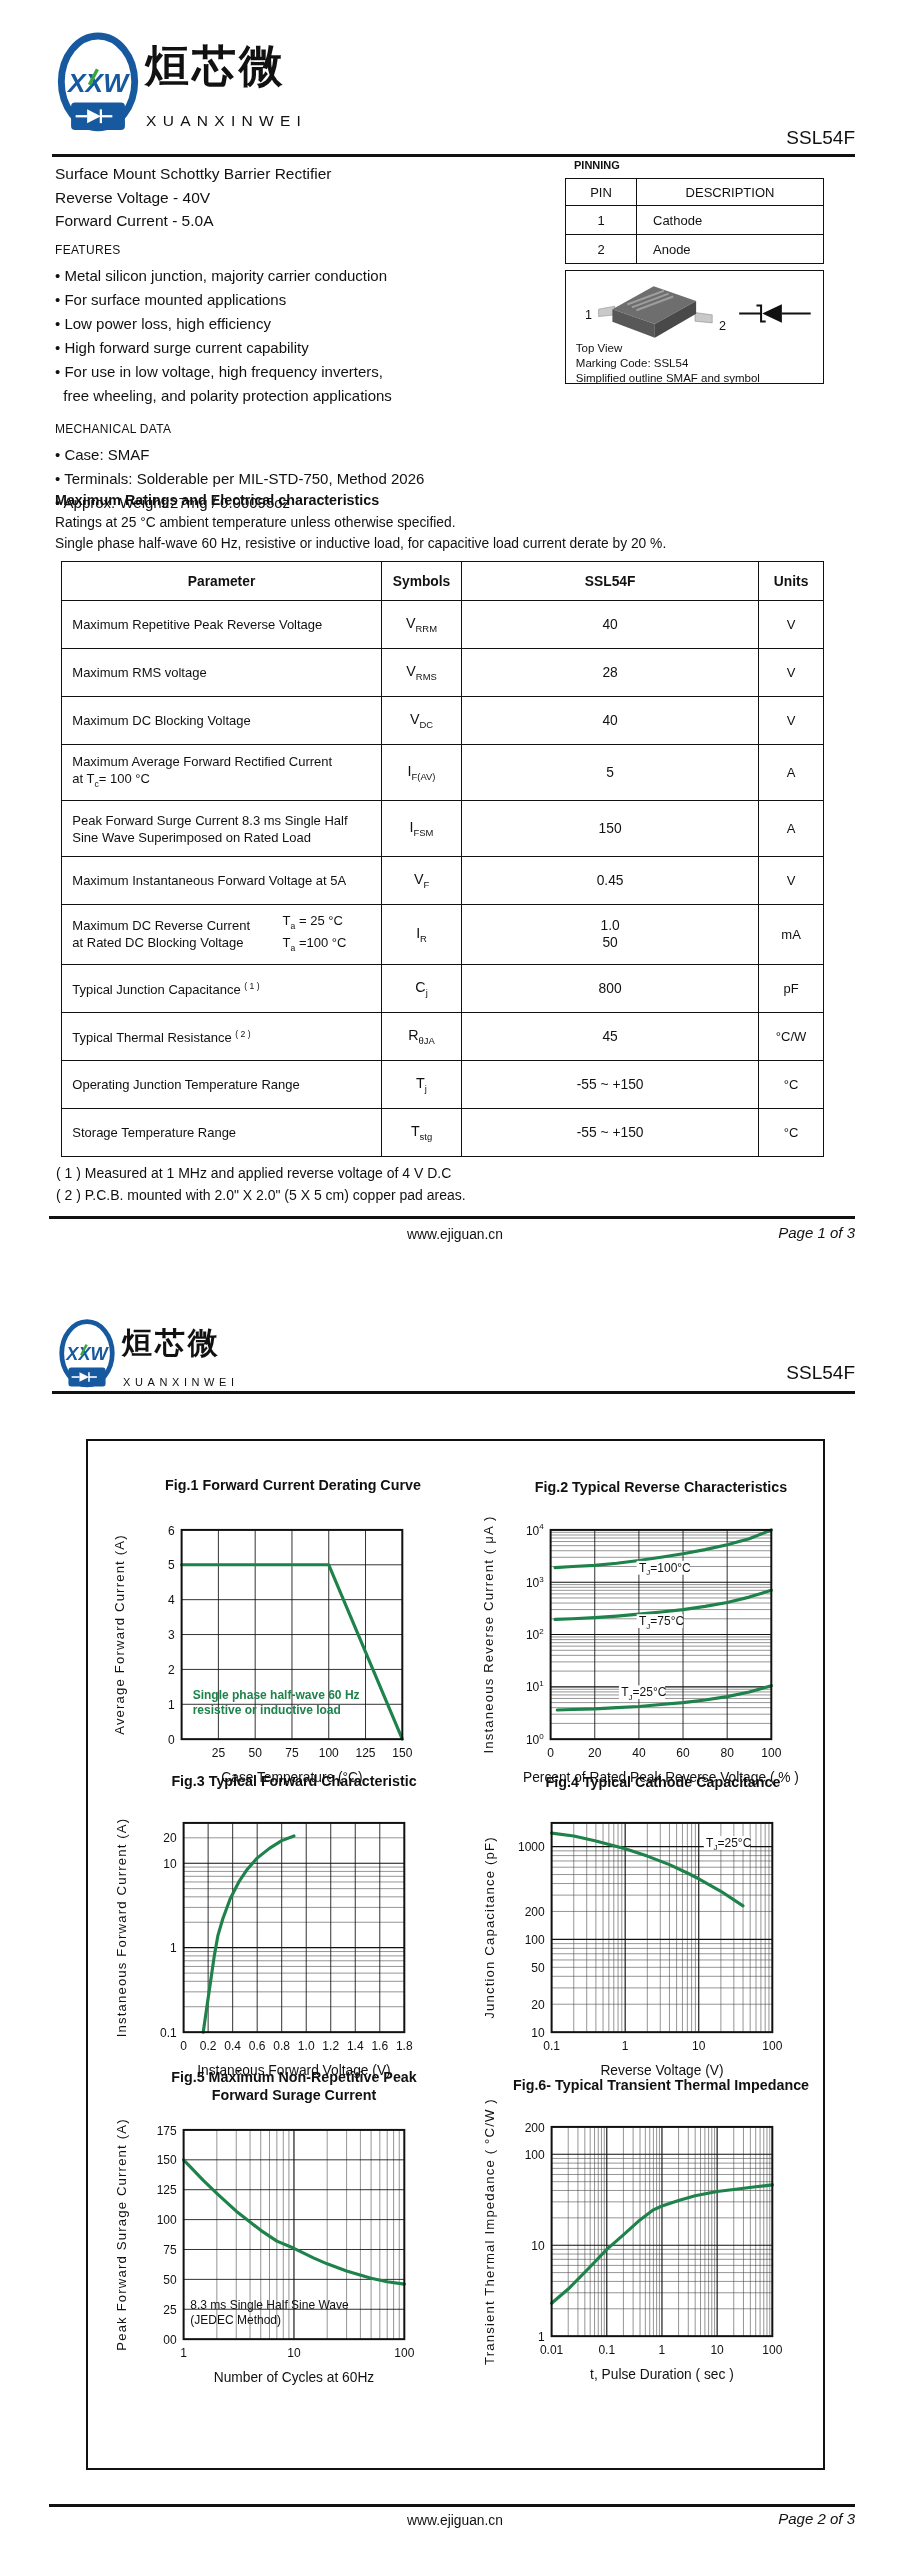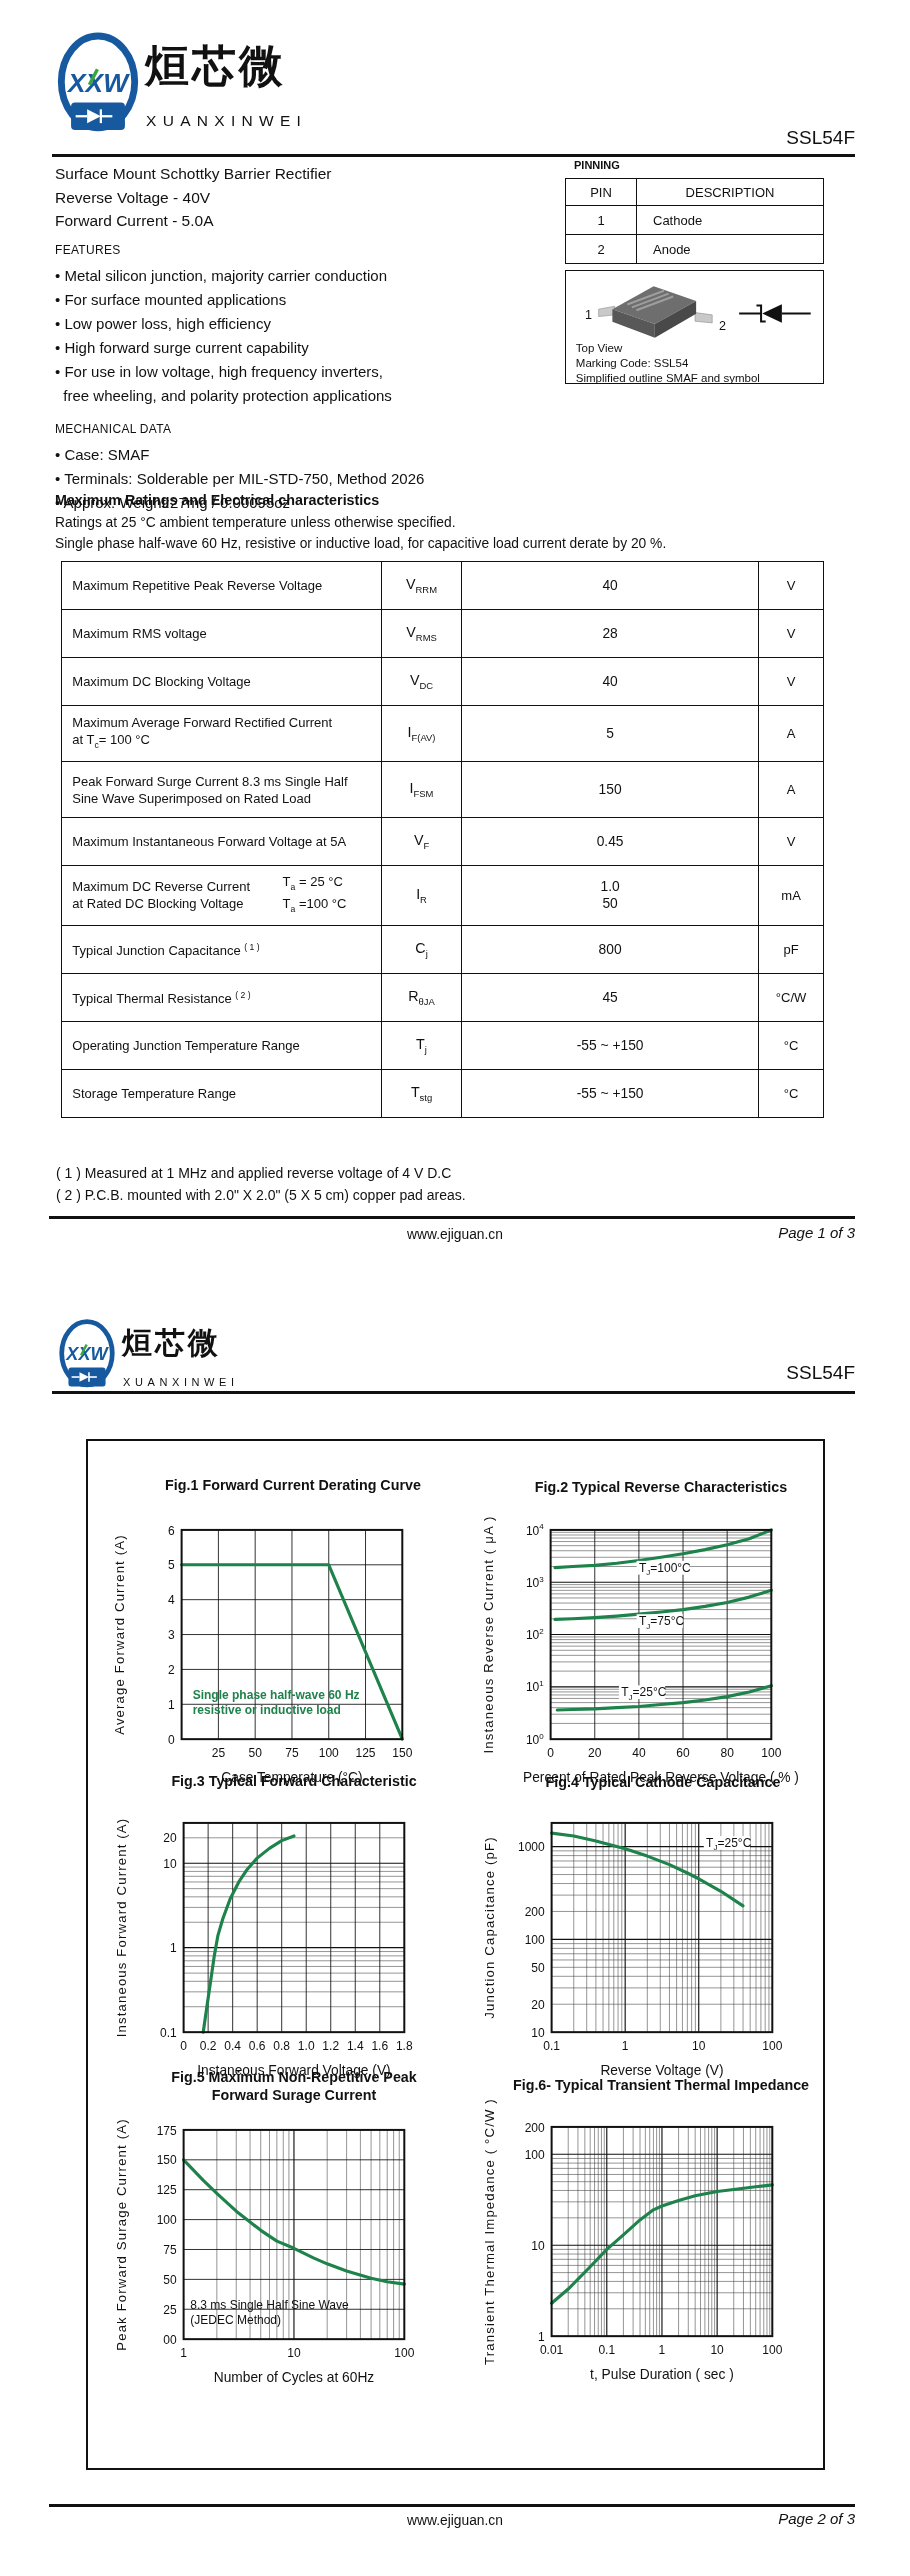--- a/index.html
+++ b/index.html
@@ -134,20 +134,26 @@
   <div class="abs" style="left:55px;top:536px;font-size:13.8px;">Single phase half-wave 60 Hz, resistive or inductive load, for capacitive load current derate by 20 %.</div>
 
   <table id="ratings-table">
     <colgroup>
       <col style="width:42%">
         <col style="width:10.5%">
         <col style="width:39%">
         <col style="width:8.5%">
     </colgroup>
     <tbody id="ratings-tbody">
+        <tr>
+          <th>Parameter</th>
+          <th>Symbols</th>
+          <th>SSL54F</th>
+          <th>Units</th>
+        </tr>
         <tr style="height: 48px;">
           <td class="c-param">
             <div>Maximum Repetitive Peak Reverse Voltage</div>
           </td>
           <td class="c-sym">V<sub>RRM</sub></td>
           <td class="c-val">
             <div>40</div>
           </td>
           <td class="c-unit">V</td>
         </tr>

